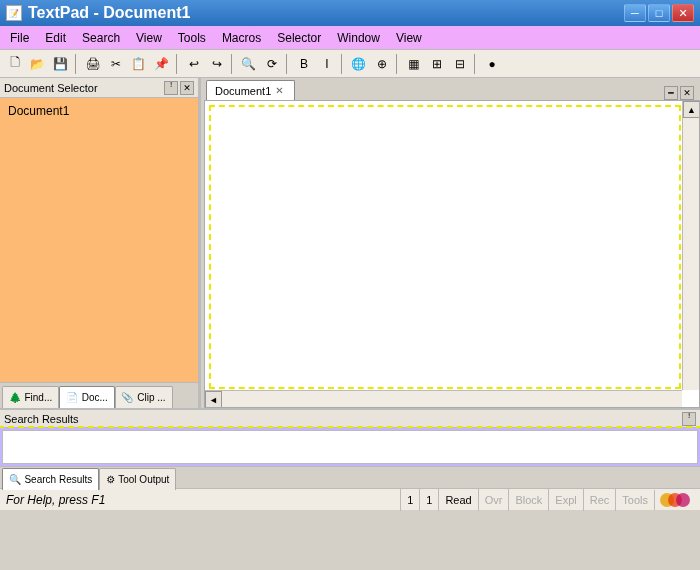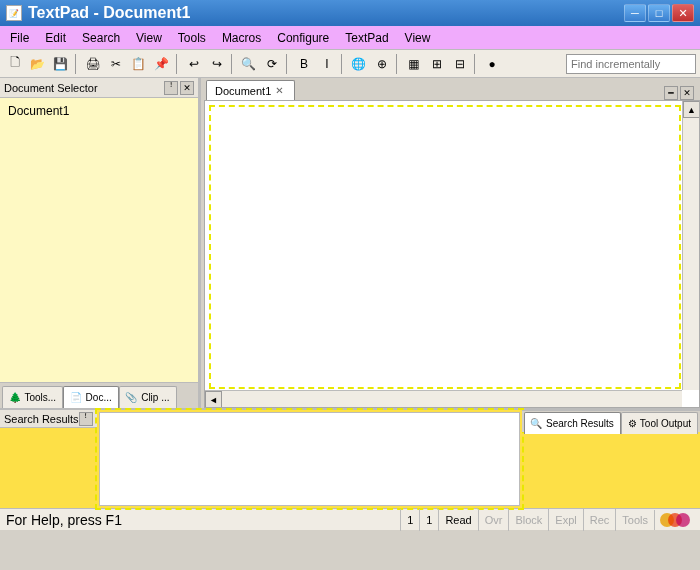--- a/index.html
+++ b/index.html
@@ -124,21 +124,21 @@
     #main-area {
       display: flex;
       height: 330px;
       background: #d4d0c8;
     }
 
     
     #doc-selector {
       width: 200px;
       min-width: 200px;
-      background: #fef9c3;
+      background: #fdba74;
       border-right: 2px solid #bbb;
       display: flex;
       flex-direction: column;
     }
     #doc-selector-header {
       height: 20px;
       background: #e8e4dc;
       border-bottom: 1px solid #bbb;
       display: flex;
       align-items: center;
@@ -295,24 +295,25 @@
       height: 17px;
       background: #e8e4dc;
       border: 1px solid #999;
       display: flex; align-items: center; justify-content: center;
       font-size: 9px;
       cursor: pointer;
     }
 
     
     #search-results-pane {
-      height: 100px;
-      background: #fde047;
+      height: 80px;
+      background: #c4b5fd;
       border-top: 2px solid #bbb;
       display: flex;
+      flex-direction: column;
     }
     #search-results-header {
       height: 18px;
       background: #e8e4dc;
       border-bottom: 1px solid #bbb;
       display: flex;
       align-items: center;
       justify-content: space-between;
       padding: 0 4px;
       font-size: 11px;
@@ -341,21 +342,22 @@
       height: 22px;
       background: #f0ece4;
       border-top: 1px solid #bbb;
       display: flex;
       align-items: center;
       padding: 0 6px;
       gap: 0;
     }
     #status-help {
       flex: 1;
-      font-size: 14px;
+      font-size: 12px;
+      font-style: italic;
     }
     #status-indicators {
       display: flex;
       align-items: center;
       gap: 0;
     }
     .status-cell {
       padding: 0 6px;
       font-size: 11px;
       border-left: 1px solid #bbb;
@@ -395,22 +397,22 @@
   </div>
 </div>
 
 <div id="menu-bar">
 <div class="menu-item">File</div>
     <div class="menu-item">Edit</div>
     <div class="menu-item">Search</div>
     <div class="menu-item">View</div>
     <div class="menu-item">Tools</div>
     <div class="menu-item">Macros</div>
-    <div class="menu-item">Configure</div>
-    <div class="menu-item">TextPad</div>
+    <div class="menu-item">Selector</div>
+    <div class="menu-item">Window</div>
     <div class="menu-item">View</div>
   </div>
 
 <div id="toolbar">
 
   <div class="tb-btn">🗋</div>
     <div class="tb-btn">📂</div>
     <div class="tb-btn">💾</div>
     <div class="tb-sep"></div>
     <div class="tb-btn">🖨</div>
@@ -428,42 +430,39 @@
     <div class="tb-btn">I</div>
     <div class="tb-sep"></div>
     <div class="tb-btn">🌐</div>
     <div class="tb-btn">⊕</div>
     <div class="tb-sep"></div>
     <div class="tb-btn">▦</div>
     <div class="tb-btn">⊞</div>
     <div class="tb-btn">⊟</div>
     <div class="tb-sep"></div>
     <div class="tb-btn">●</div>
-    <div id="search-box-toolbar">
-    <input id="search-input-toolbar" type="text" placeholder="Find incrementally" style="">
-  </div>
 </div>
 
 <div id="main-area">
 
   <div id="doc-selector">
     <div id="doc-selector-header">
       <span>Document Selector</span>
       <div id="doc-selector-header-controls">
         <div class="pane-btn">ꜝ</div>
         <div class="pane-btn">✕</div>
       </div>
     </div>
     <div id="doc-selector-content">
     <div class="doc-item">Document1</div>
       </div>
     <div id="doc-selector-tabs">
     <div class="pane-tab">
           <span>🌲</span>
-          <span>Tools...</span>
+          <span>Find...</span>
         </div>
         <div class="pane-tab active">
           <span>📄</span>
           <span>Doc...</span>
         </div>
         <div class="pane-tab">
           <span>📎</span>
           <span>Clip ...</span>
         </div>
       </div>

